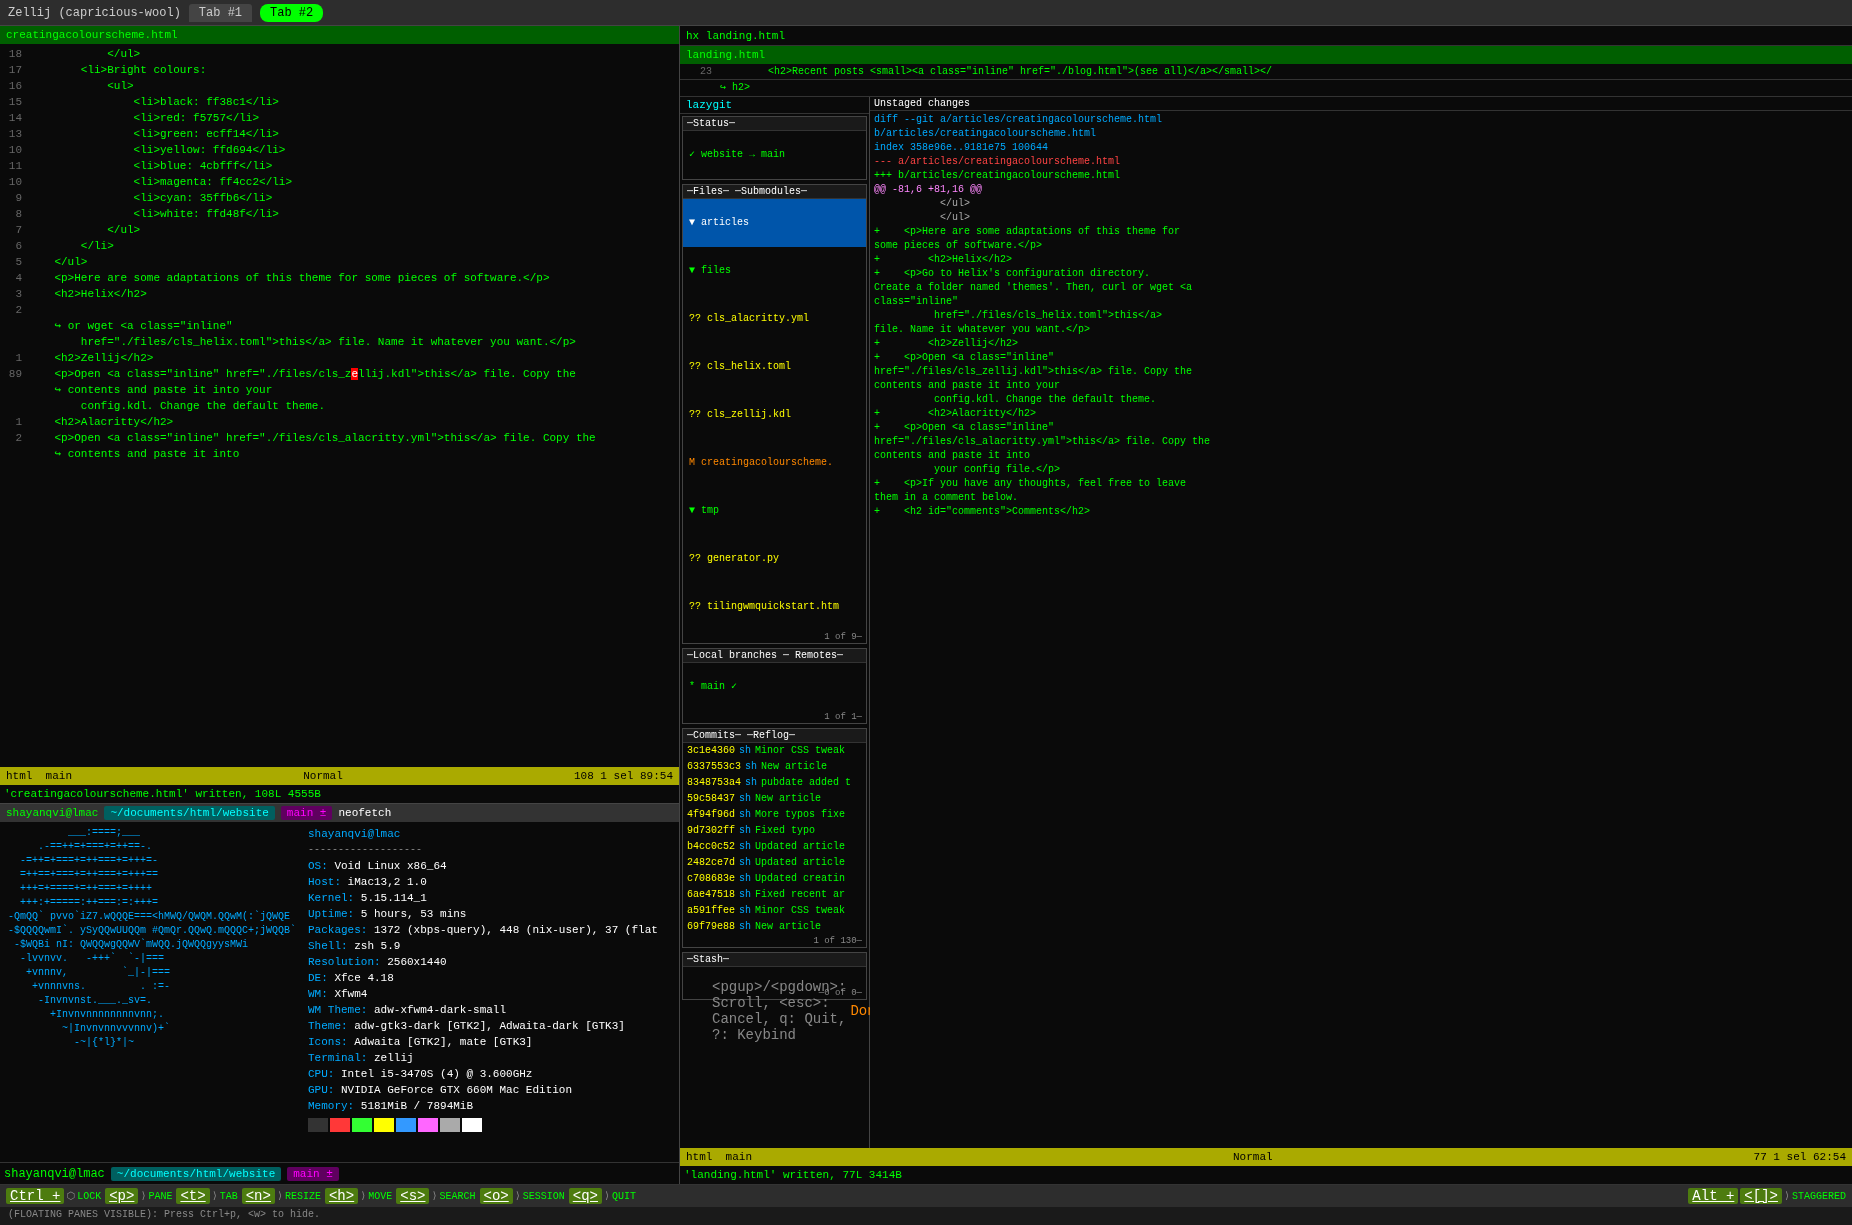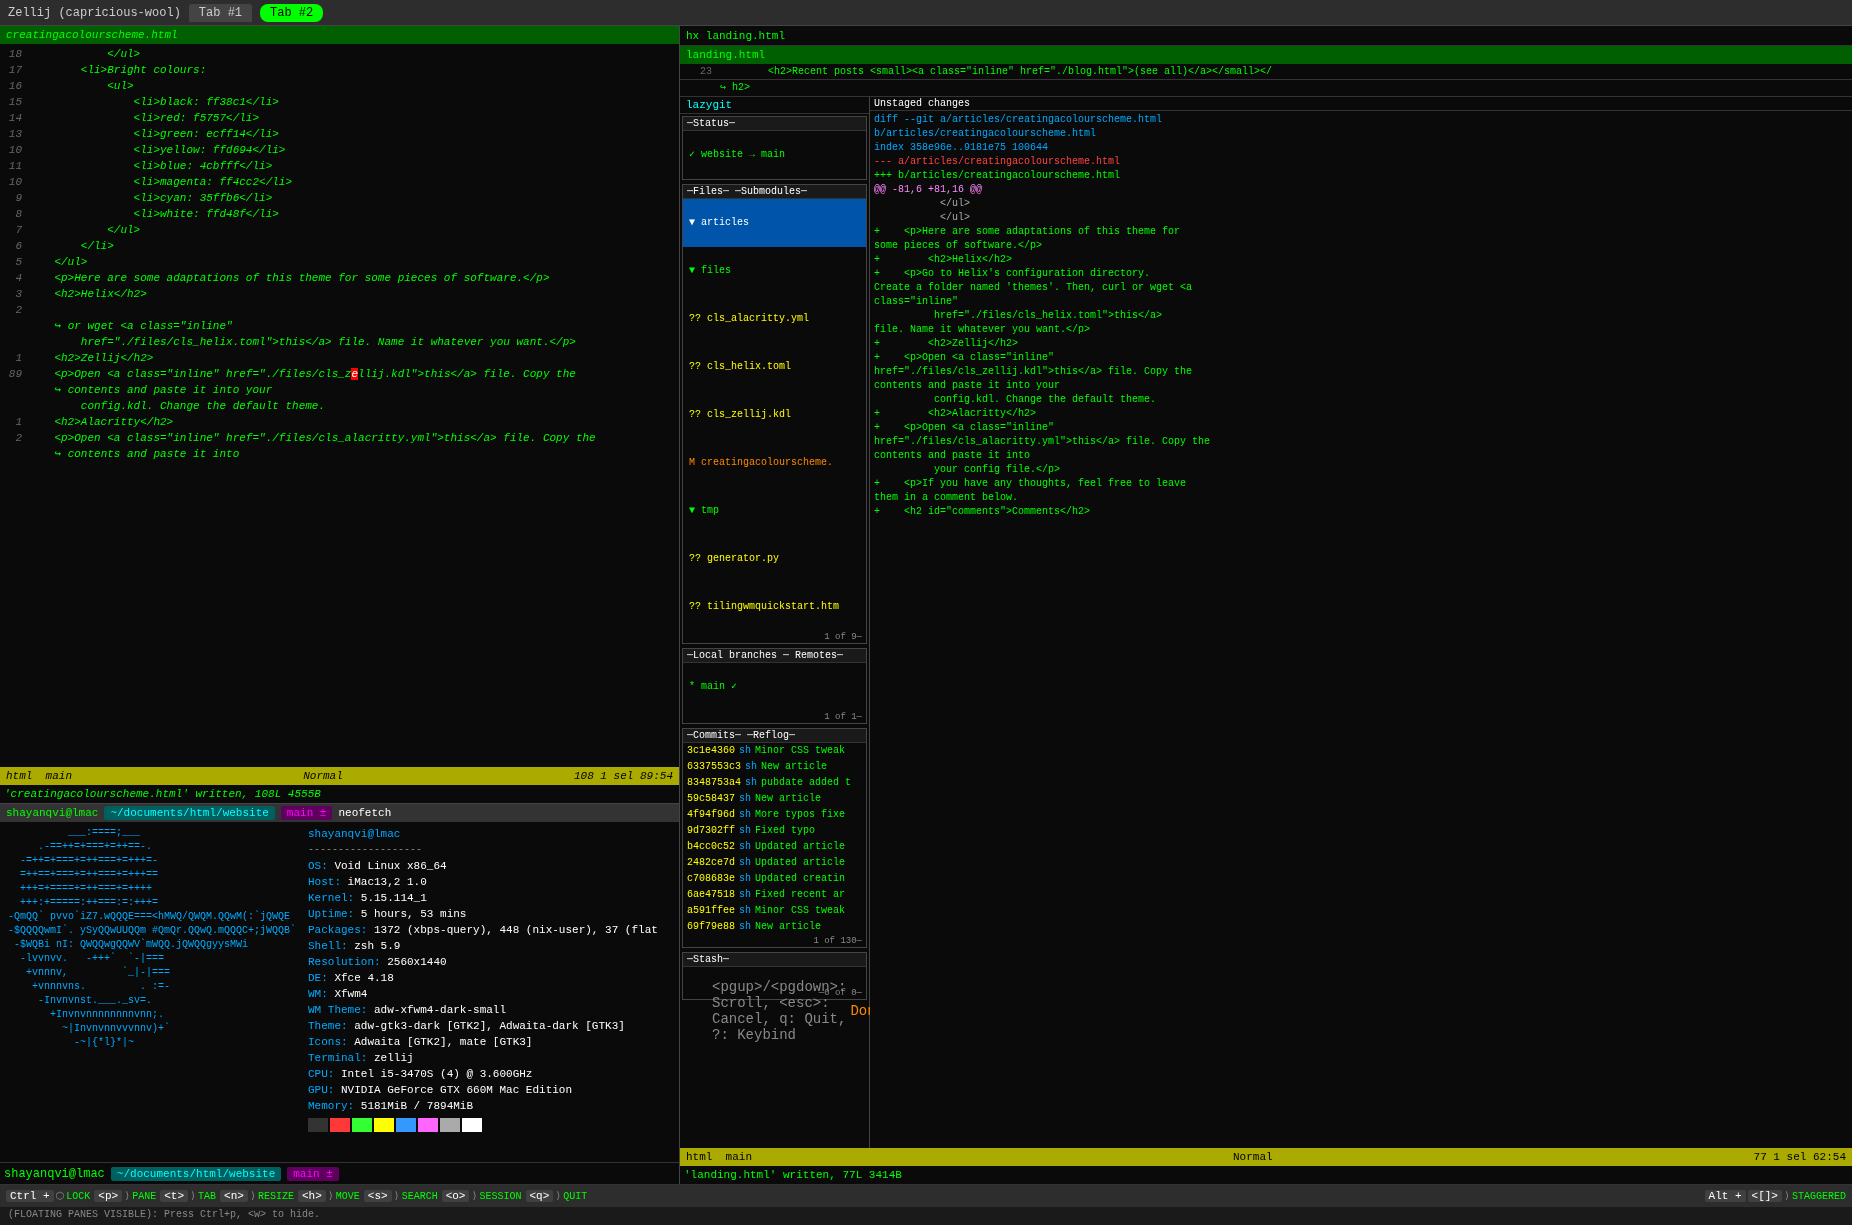--- a/index.html
+++ b/index.html
@@ -63,21 +63,20 @@
       flex-direction: column;
       border-right: 1px solid #444;
     }
 
     
     .editor-top {
       flex: 1;
       display: flex;
       flex-direction: column;
       border-bottom: 1px solid #444;
-      font-style: italic;
     }
 
     .editor-titlebar {
       background: #005f00;
       color: #00ff00;
       padding: 1px 6px;
       font-size: 11px;
       height: 18px;
       display: flex;
       align-items: center;
@@ -388,25 +387,26 @@
       overflow: hidden;
     }
 
     .kb-item {
       display: flex;
       align-items: center;
       gap: 2px;
     }
 
     .kb-key {
-      background: #404040;
+      background: #4d7c0f;
       color: #fff;
       padding: 0 4px;
       border-radius: 2px;
-      font-size: 11px;
+      font-size: 14px;
+      text-decoration: underline;
     }
 
     .kb-label {
       color: #00ff00;
       font-size: 10px;
     }
 
     .kb-arrow {
       color: #888;
     }

